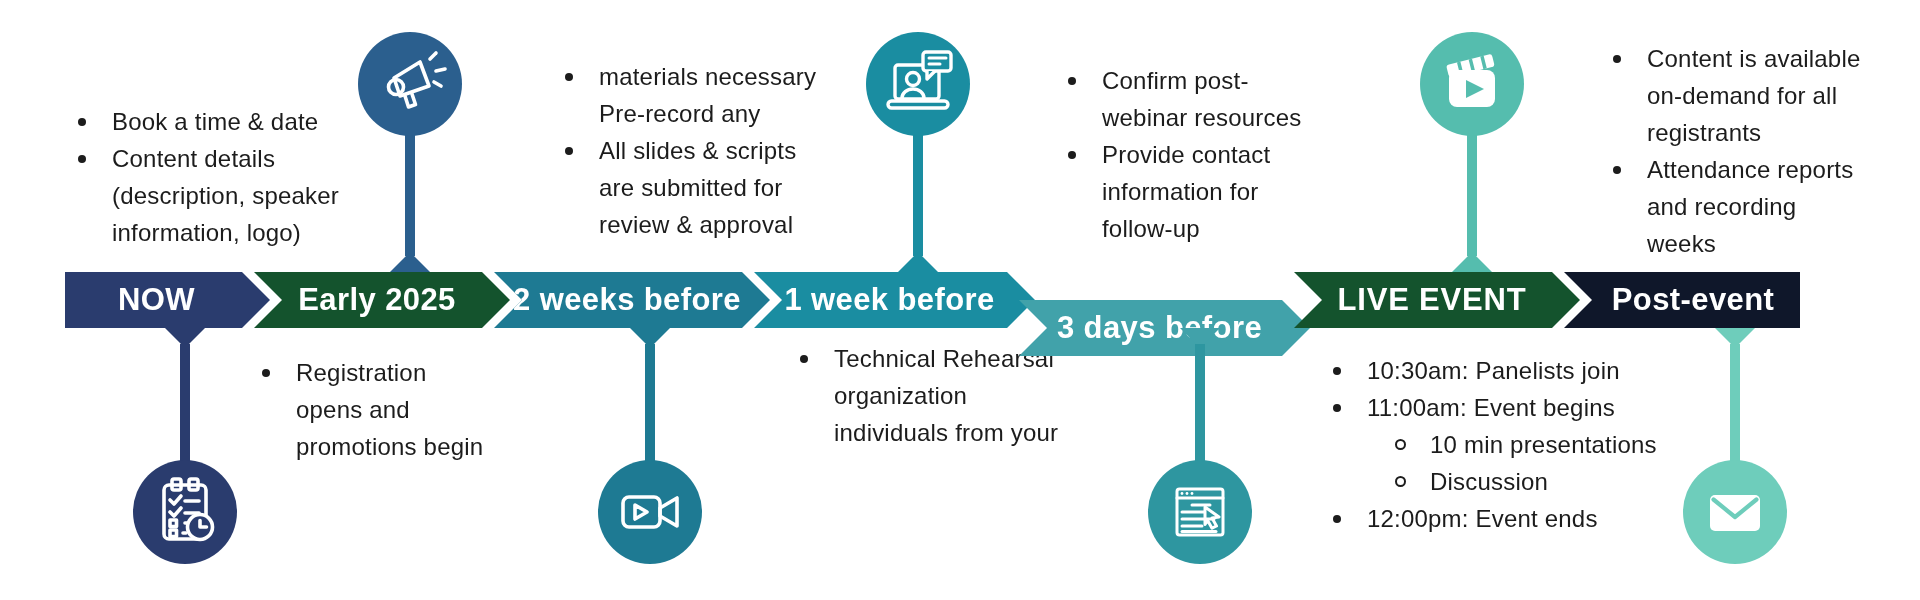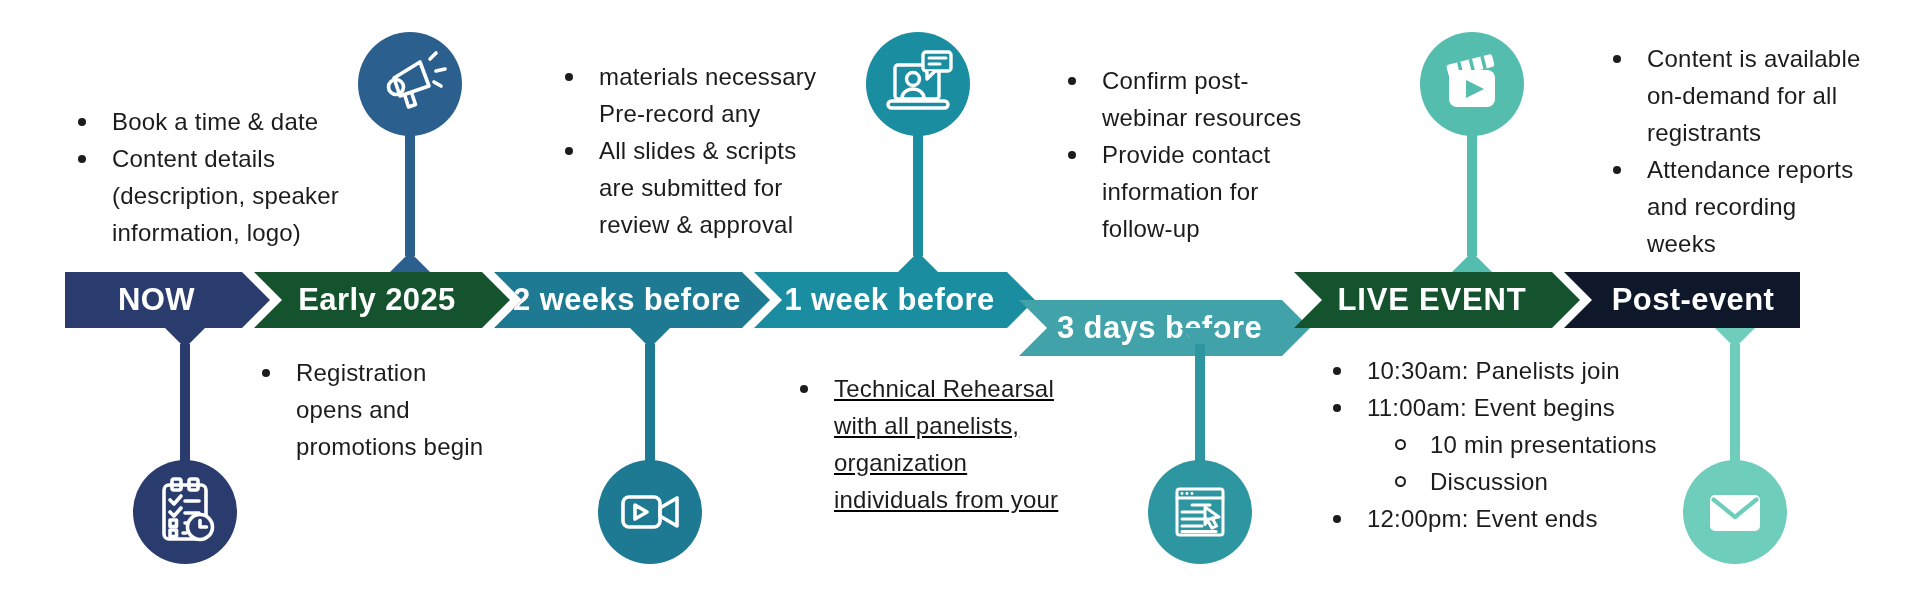--- a/index.html
+++ b/index.html
@@ -150,26 +150,25 @@
         <rect x="29" y="33" width="44" height="34" rx="3"></rect>
         <rect x="22" y="69" width="60" height="7" rx="3.5"></rect>
         <circle cx="47" cy="47" r="6.5"></circle>
         <path d="M36 66 a11 9 0 0 1 22 0"></path>
       </g>
       <rect x="57" y="20" width="28" height="19" rx="3" fill="#1A8DA1" stroke="#fff" stroke-width="3.4"></rect>
       <path d="M61 39 v8 l8 -8" fill="#1A8DA1" stroke="#fff" stroke-width="3.4" stroke-linejoin="round"></path>
       <path d="M63 26 h17 M63 32 h11" stroke="#fff" stroke-width="3" stroke-linecap="round"></path>
       </svg>
     </div>
-    <div class="notes" style="left: 800px; top: 370px; text-decoration: underline;">
+    <div class="notes" style="left: 800px; top: 340px;">
       <div class="note-item">
         <span class="note-bullet"></span>
         <div class="note-lines">
           <div class="note-line">Technical Rehearsal</div>
-          <div class="note-line">with all panelists,</div>
           <div class="note-line">organization</div>
           <div class="note-line">individuals from your</div>
         </div>
       </div>
     </div>
     <div class="seg" style="left: 1019px; top: 272px; width: 291px; height: 56px; background: rgb(65, 162, 170); clip-path: polygon(0px 0px, calc(100% - 28px) 0px, 100% 50%, calc(100% - 28px) 100%, 0px 100%, 28px 50%); margin-top: 28px;">
       <div class="seg-label" style="padding-right: 10px; padding-left: 0px;">3 days before</div>
     </div>
     <div class="tri" style="left: 1180px; top: 328px; border-left: 20px solid transparent; border-right: 20px solid transparent; border-top: 20px solid rgb(65, 162, 170);"></div>
     <div class="stem" style="left: 1195px; top: 344px; height: 124px; background: rgb(46, 150, 160);"></div>

